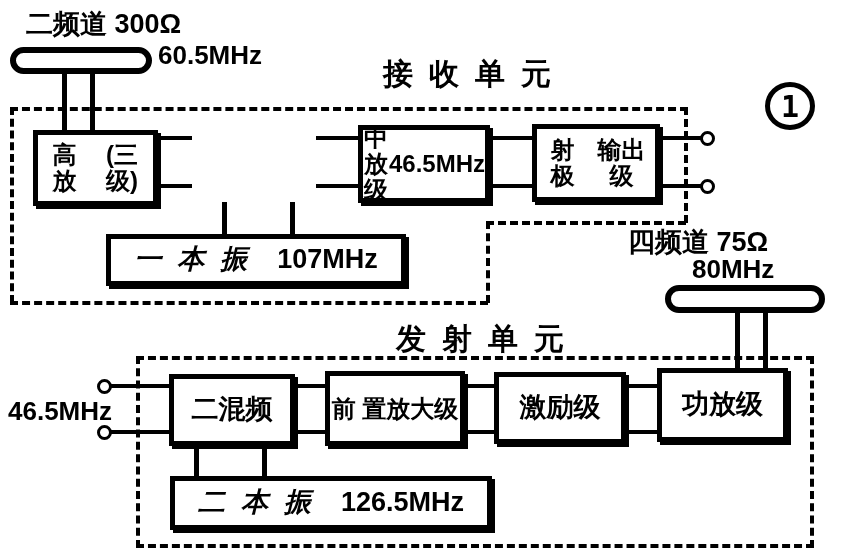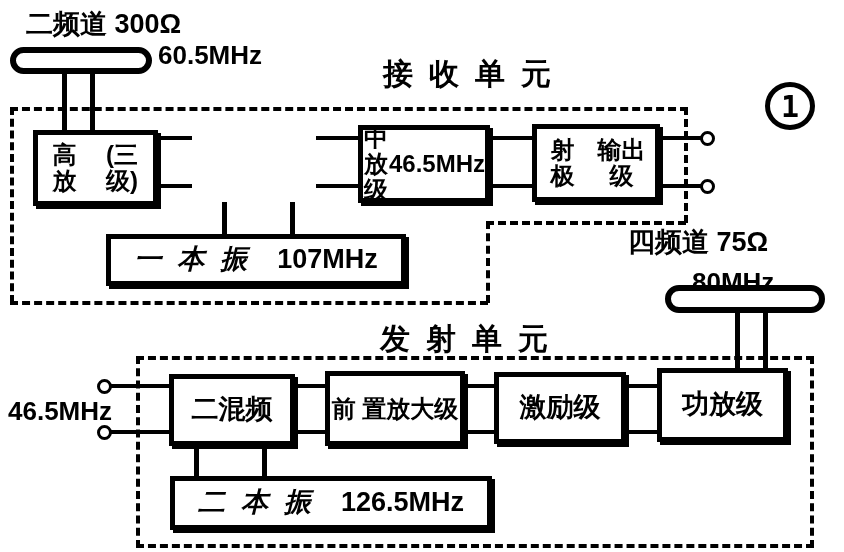--- a/index.html
+++ b/index.html
@@ -113,21 +113,21 @@
   </div>
   <div class="blk t27 osc" style="left:170px;top:476px;width:322px;height:54px;">
     <span class="cn">二本振</span>
     <span>126.5MHz</span>
   </div>
 
   <div class="lbl t27" style="left:26px;top:6px;">二频道 300Ω</div>
   <div class="lbl t26" style="left:158px;top:40px;">60.5MHz</div>
   <div class="lbl title" style="left:383px;top:54px;">接收单元</div>
   <div class="lbl t27" style="left:628px;top:224px;">四频道 75Ω</div>
-  <div class="lbl t26" style="left:692px;top:254px;margin-top:13px;">80MHz</div>
-  <div class="lbl title" style="left:380px;top:319px;">发射单元</div>
+  <div class="lbl t26" style="left:692px;top:254px;">80MHz</div>
+  <div class="lbl title" style="left:396px;top:319px;">发射单元</div>
   <div class="lbl t26" style="left:8px;top:396px;">46.5MHz</div>
 
   <div class="badge" style="left:765px;top:82px;">
     <span>1</span>
   </div>
 
 </div>
 
 </body></html>

